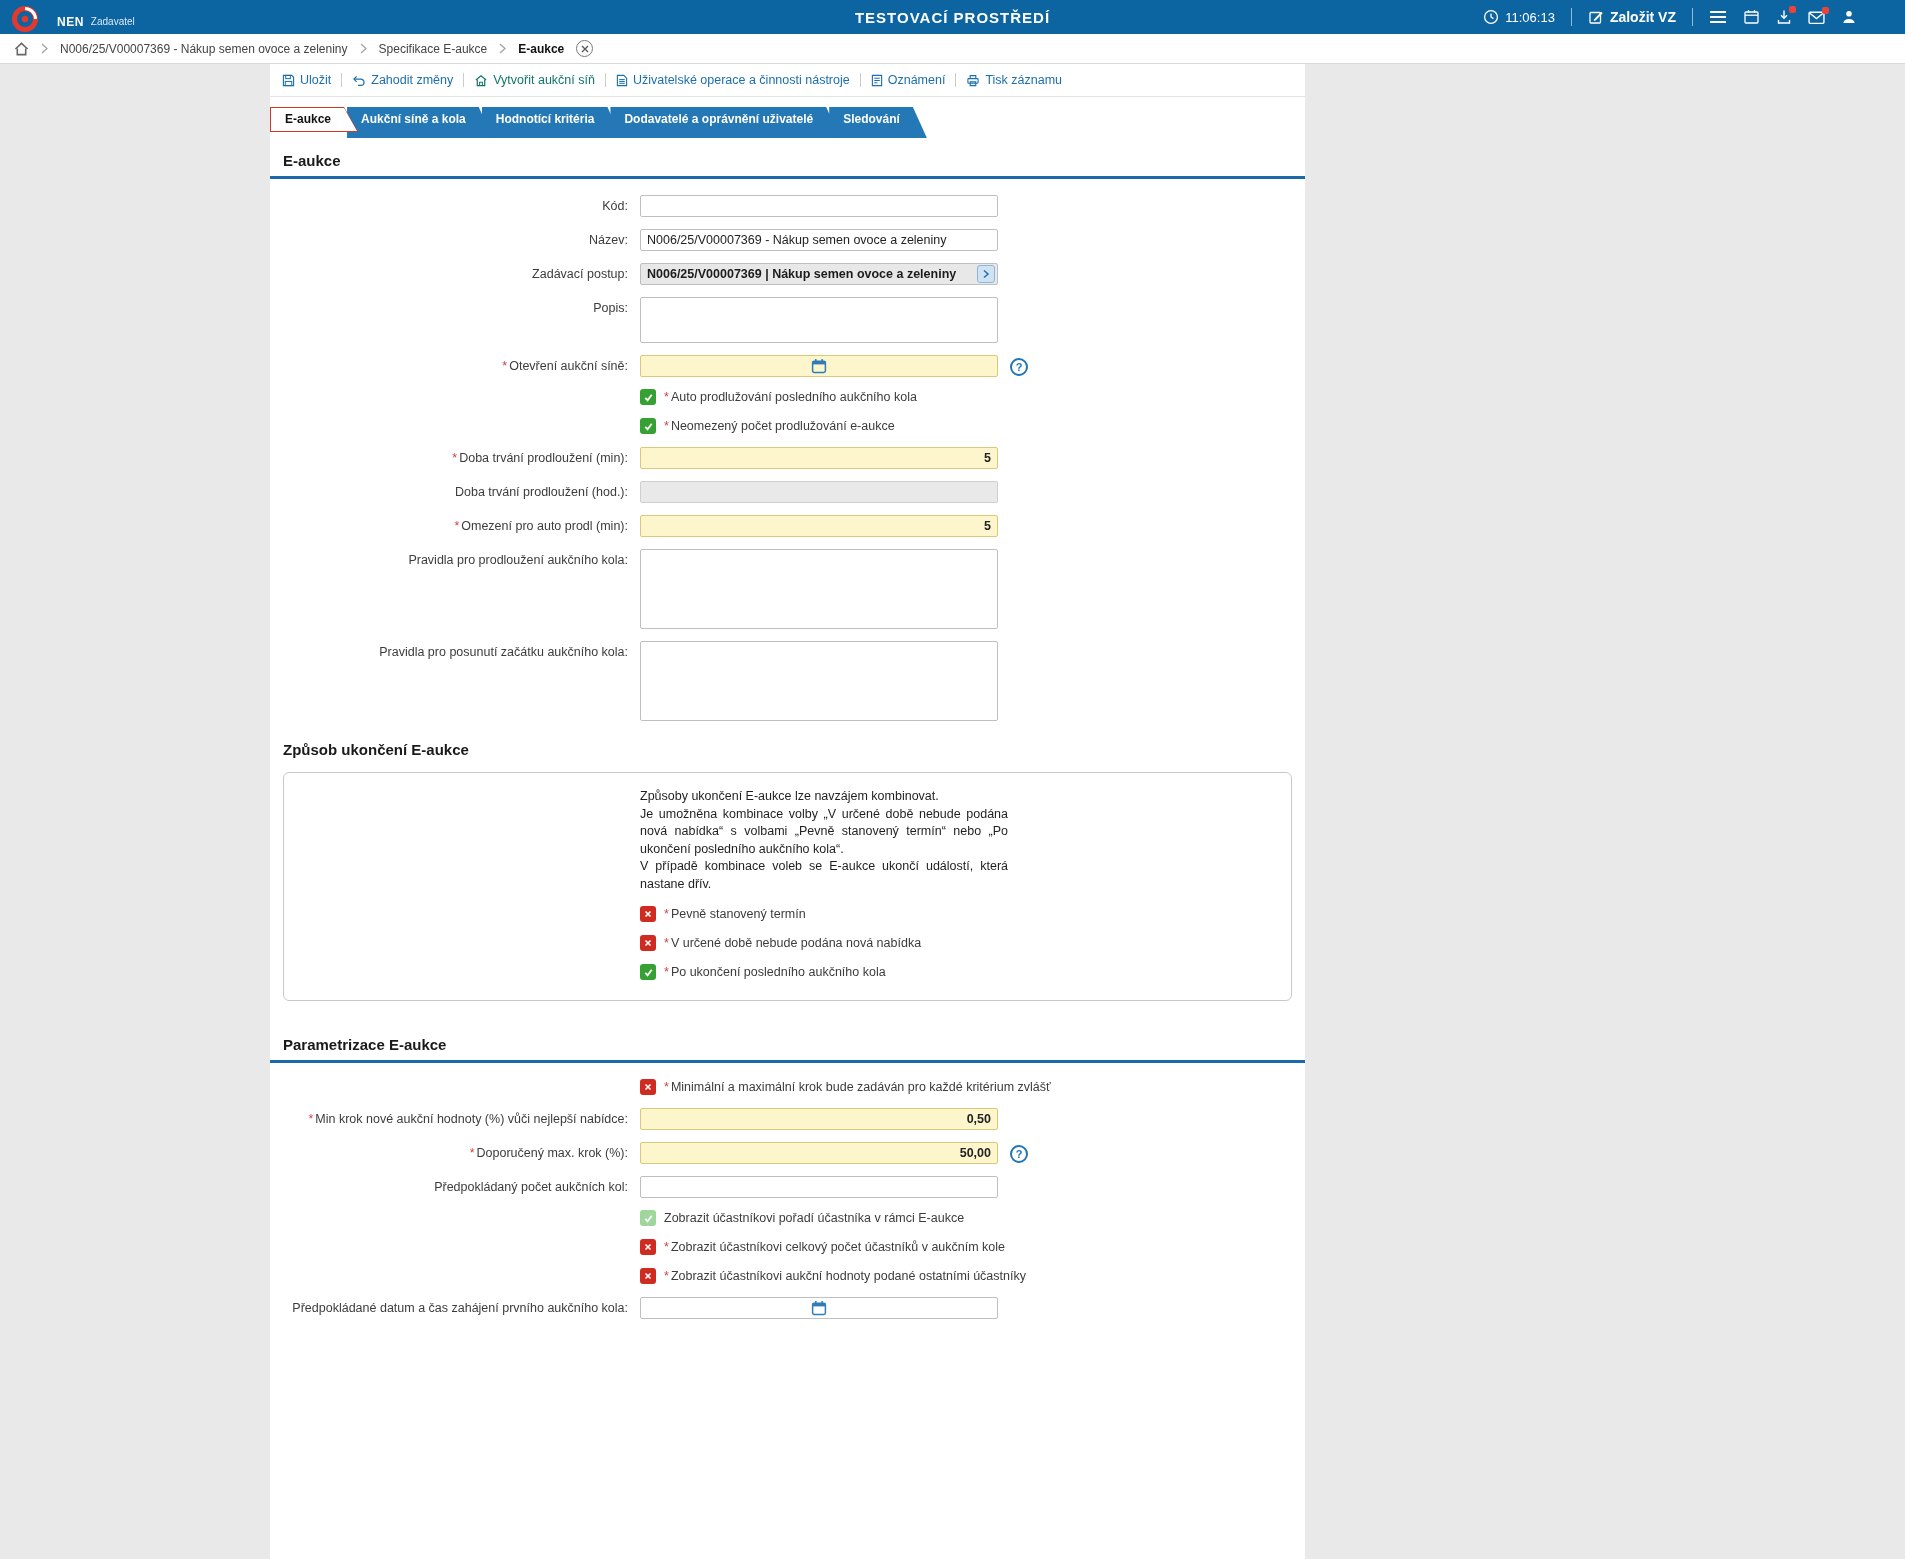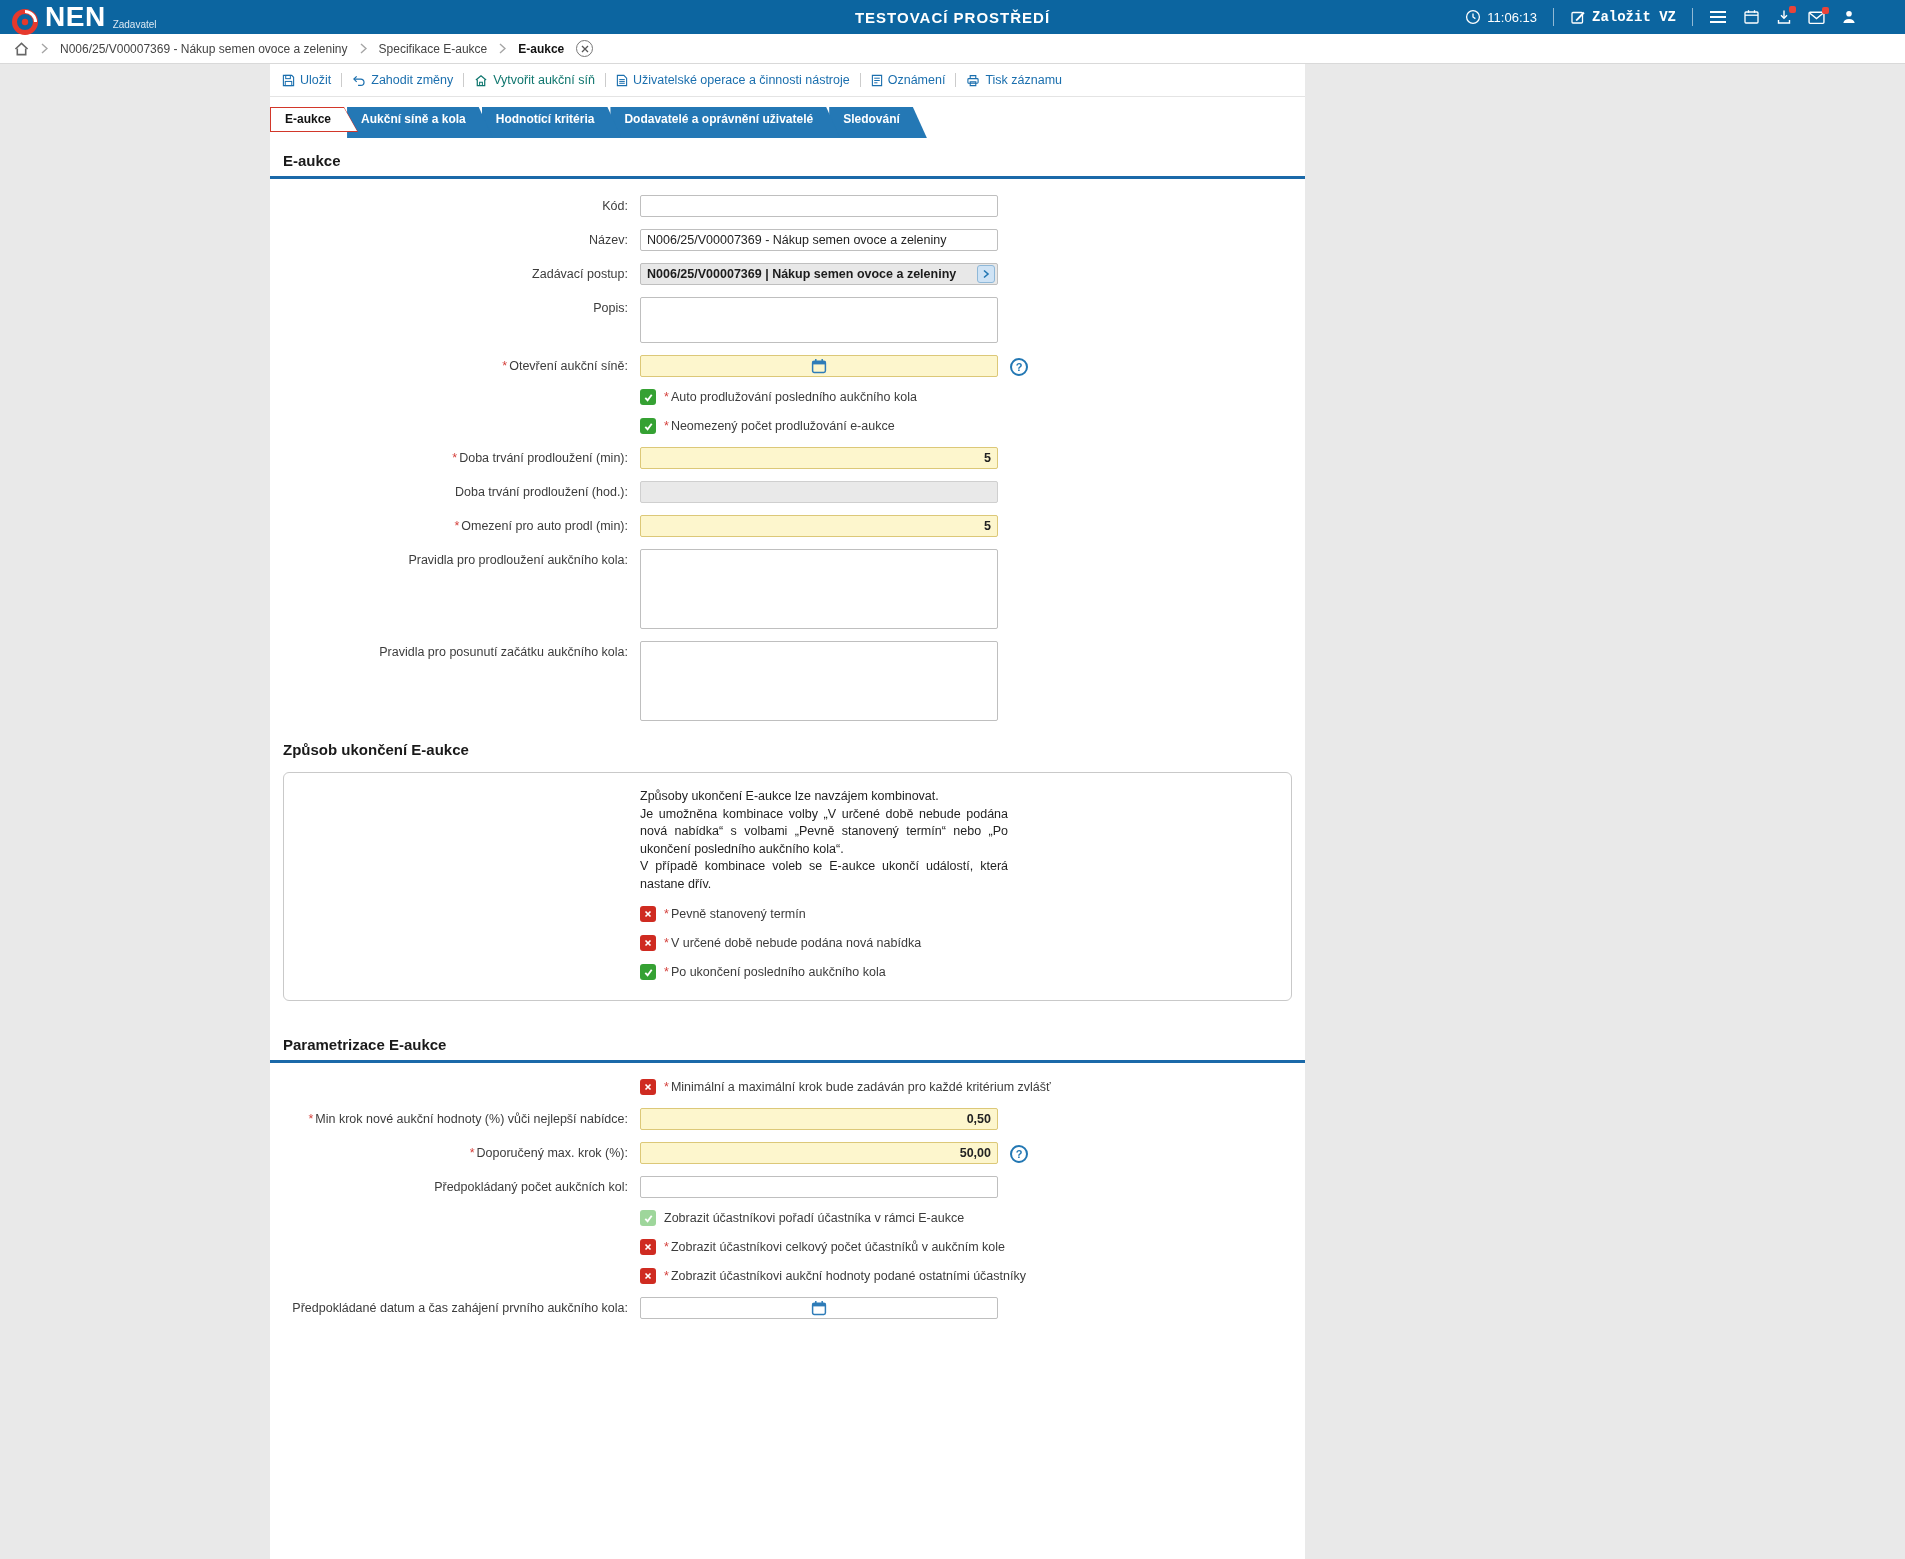--- a/index.html
+++ b/index.html
@@ -11,29 +11,29 @@
     overflow: hidden;
   }
 
   
   .topbar {
     height: 34px; background: #0c65a0; color: #fff;
     display: flex; align-items: center; padding-left: 12px; position: relative;
   }
   .brand { display: flex; align-items: flex-end; gap: 7px; }
   .brand svg { margin-bottom: -4px; }
-  .brand-name { font-size: 28px; font-weight: bold; letter-spacing: .5px; line-height: 1; }
+  .brand-name { font-size: 12px; font-weight: bold; letter-spacing: .5px; line-height: 1; margin-left: 12px; }
   .brand-sub  { font-size: 10px; color: #dce9f3; line-height: 1; margin-bottom: 1px; }
   .env-title {
     position: absolute; left: 50%; transform: translateX(-50%);
     font-weight: bold; font-size: 15px; letter-spacing: 1px;
   }
   .top-right { margin-left: auto; display: flex; align-items: center; gap: 16px; padding-right: 48px; }
   .top-time { display: flex; align-items: center; gap: 6px; font-size: 13px; }
-  .founder  { display: flex; align-items: center; gap: 6px; font-weight: bold; font-size: 14px; cursor: pointer; font-family: Liberation Mono, monospace; }
+  .founder  { display: flex; align-items: center; gap: 6px; font-weight: bold; font-size: 14px; cursor: pointer; }
   .vdiv { width: 1px; height: 18px; background: rgba(255,255,255,.55); }
   .icon-btn { position: relative; display: flex; cursor: pointer; }
   .badge-dot {
     position: absolute; top: -3px; right: -4px; width: 7px; height: 7px;
     background: #e8443a; border-radius: 2px;
   }
 
   
   .crumbbar {
     height: 30px; background: #fff; border-bottom: 1px solid #d9d9d9;

